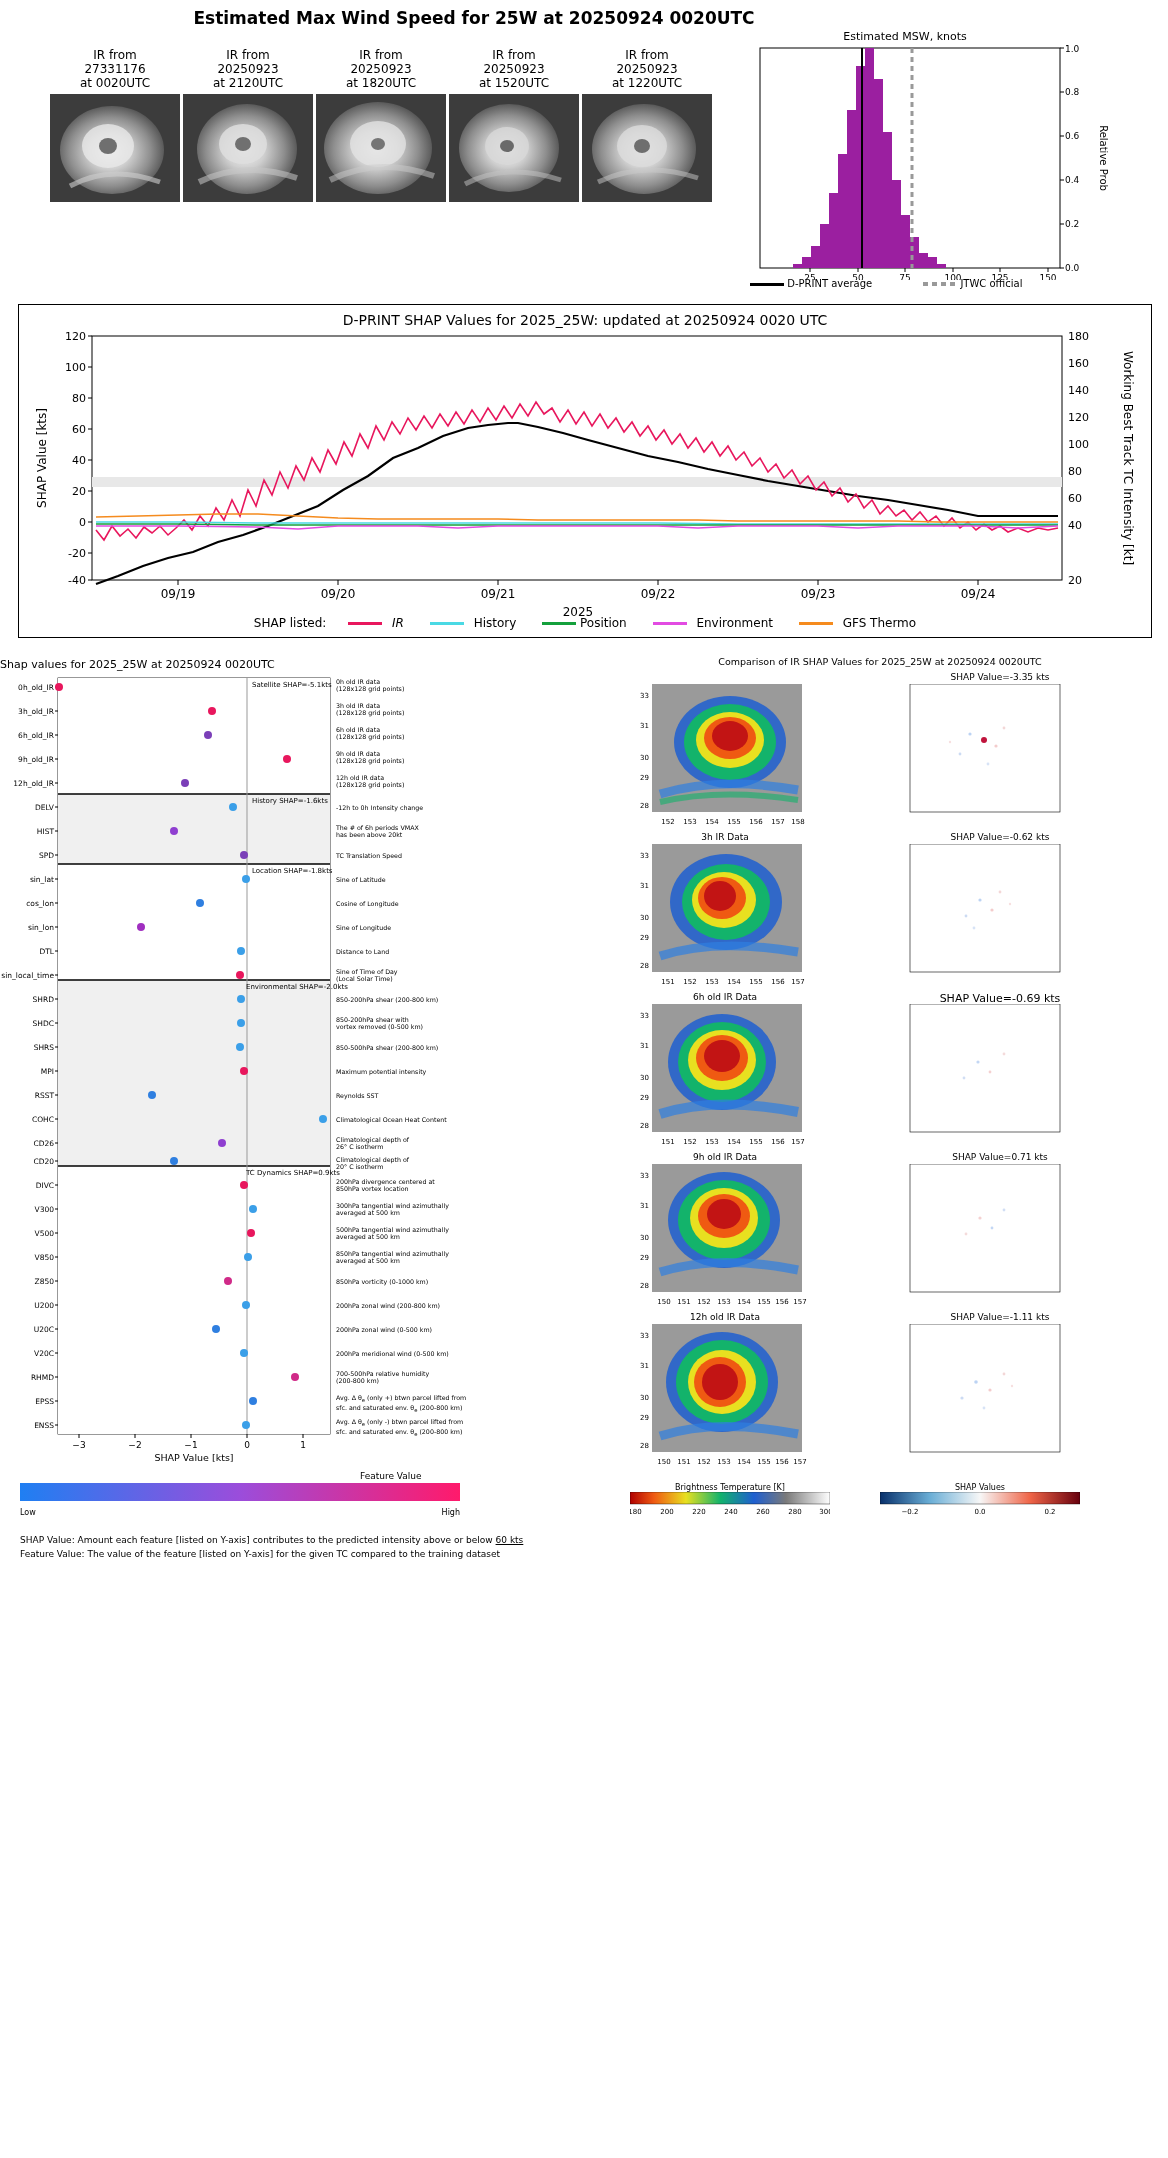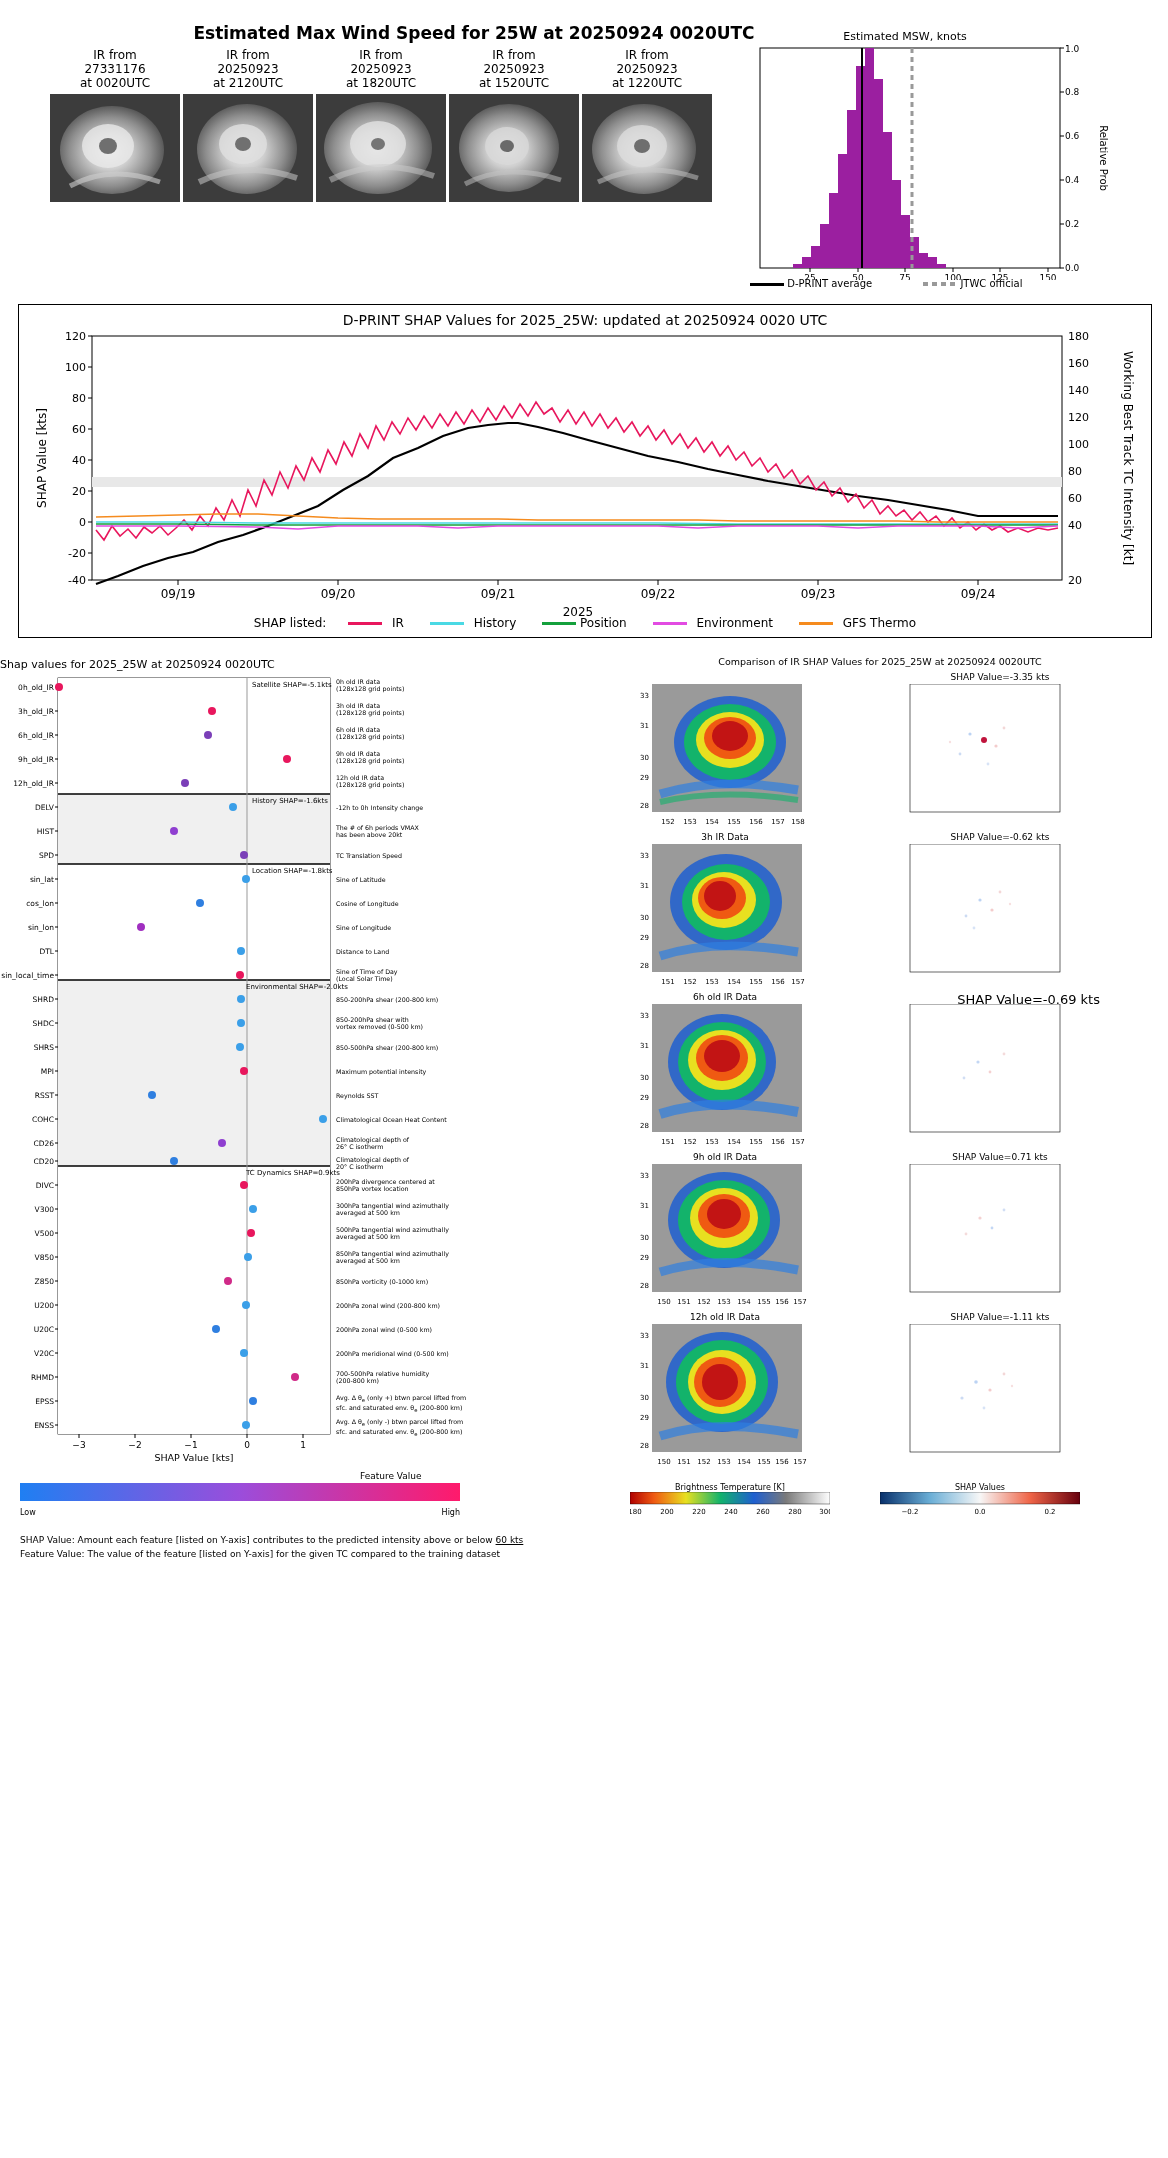--- a/index.html
+++ b/index.html
@@ -9,21 +9,21 @@
   .sub{font-size:12px;text-align:center;line-height:14px;}
   .tiny{font-size:8px;}
   svg{display:block;}
   .panel-border{border:1px solid #000;box-sizing:border-box;}
   .legend-line{display:inline-block;width:34px;height:3px;vertical-align:middle;}
   .footnote{font-size:9px;}
 </style>
 </head>
 <body>
 
-<div class="abs ttl" style="left:0;top:23px;width:948px;">Estimated Max Wind Speed for 25W at 20250924 0020UTC</div>
+<div class="abs ttl" style="left:0;top:8px;width:948px;">Estimated Max Wind Speed for 25W at 20250924 0020UTC</div>
 
 <div class="abs" style="left:50px;top:48px;width:660px;height:240px;">
 
   <div class="abs" style="left:0;top:0;width:130px;">
     <div class="sub">
       <div>IR from</div>
       <div>27331176</div>
       <div>at 0020UTC</div>
     </div>
     <svg width="130" height="108" style="margin-top:4px">
@@ -255,21 +255,21 @@
   <polyline fill="none" stroke="#4ad9e4" stroke-width="1.6" points="78,192 160,192 240,193 320,193 400,193 480,193 560,193 640,193 720,194 800,194 880,194 960,194 1040,194"></polyline>
 
   <polyline fill="none" stroke="#14a03c" stroke-width="1.6" points="78,194 160,194 240,195 320,195 400,195 480,195 560,195 640,195 720,195 800,195 880,195 960,195 1040,195"></polyline>
 
   <polyline fill="none" stroke="#e24be2" stroke-width="1.6" points="78,196 160,196 240,197 280,199 320,196 400,196 440,198 480,196 560,196 640,196 680,198 720,196 800,196 840,198 880,196 960,196 1000,198 1040,196"></polyline>
 </svg>
 
 <div class="abs" style="left:18px;top:616px;width:1134px;text-align:center;font-size:12px;">
   <span style="font-weight:normal;">SHAP listed:</span>
   <span style="margin-left:18px;"><span class="legend-line" style="background:#e8175d;"></span>
-    <span style="margin-left:6px;">IR</span></span>
+    <span style="margin-left:6px;font-style:italic;">IR</span></span>
   <span style="margin-left:22px;"><span class="legend-line" style="background:#4ad9e4;"></span>
     <span style="margin-left:6px;">History</span></span>
   <span style="margin-left:22px;"><span class="legend-line" style="background:#14a03c;"></span>
     <span style="margin-left:0;">Position</span></span>
   <span style="margin-left:22px;"><span class="legend-line" style="background:#e24be2;"></span>
     <span style="margin-left:6px;text-align:center;">Environment</span></span>
   <span style="margin-left:22px;"><span class="legend-line" style="background:#f58b1e;"></span>
     <span style="margin-left:6px;">GFS Thermo</span></span>
 </div>
 
@@ -565,21 +565,21 @@
         <circle cx="74" cy="84" r="1.4" fill="#b0c8ee"></circle>
           <circle cx="110" cy="60" r="1.2" fill="#eec0c0"></circle>
       </g>
     </svg>
   </div>
 </div>
 
 <div class="abs" style="left:600px;top:992px;">
   <div style="position:relative;width:560px;height:168px;">
     <div class="abs" style="left:30px;top:0;width:190px;text-align:center;font-size:9px;">6h old IR Data</div>
-    <div class="abs" style="left:300px;top:0;width:200px;text-align:right;font-size:13px;">SHAP Value=-0.69 kts</div>
+    <div class="abs" style="left:300px;top:0;width:200px;text-align:center;font-size:11px;">SHAP Value=-0.69 kts</div>
     <svg class="abs" style="left:30px;top:12px;" width="195" height="150">
       <rect x="22" y="0" width="150" height="128" fill="#9a9a9a"></rect>
       <ellipse cx="92" cy="58" rx="54" ry="48" fill="#1f5fd0" opacity=".85"></ellipse>
       <ellipse cx="92" cy="58" rx="44" ry="40" fill="#13b36b"></ellipse>
       <ellipse cx="92" cy="56" rx="34" ry="30" fill="#e8e020"></ellipse>
       <ellipse cx="92" cy="54" rx="26" ry="23" fill="#ef5a12"></ellipse>
       <ellipse cx="92" cy="52" rx="18" ry="16" fill="#c21414"></ellipse>
       <path d="M30 110 Q86 92 168 108" stroke="#2f7fe0" stroke-width="10" fill="none" opacity=".7"></path>
       <g font-size="7" text-anchor="middle" font-family="DejaVu Sans">
         <text x="38" y="140">151</text>

